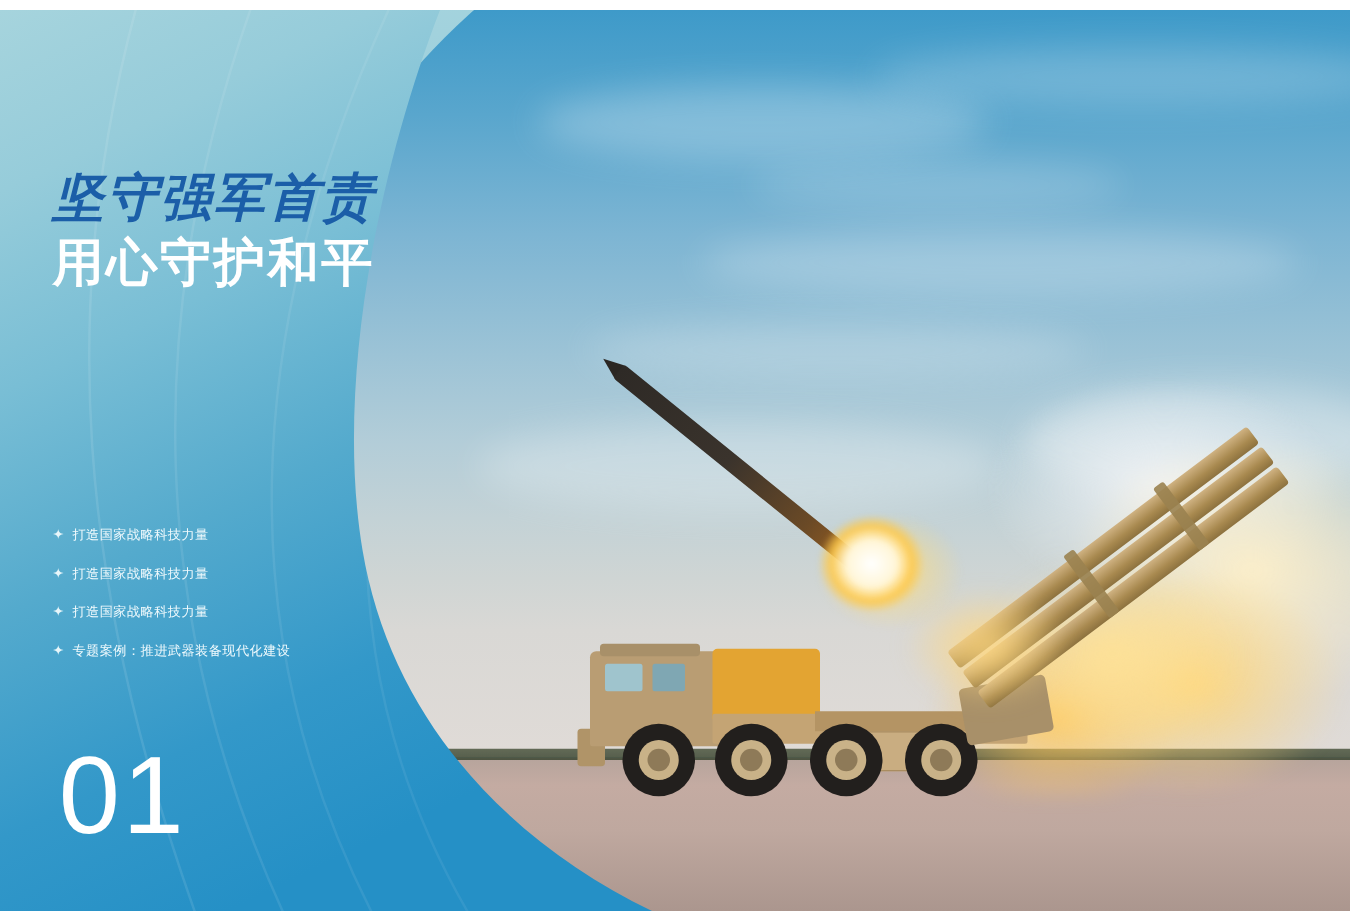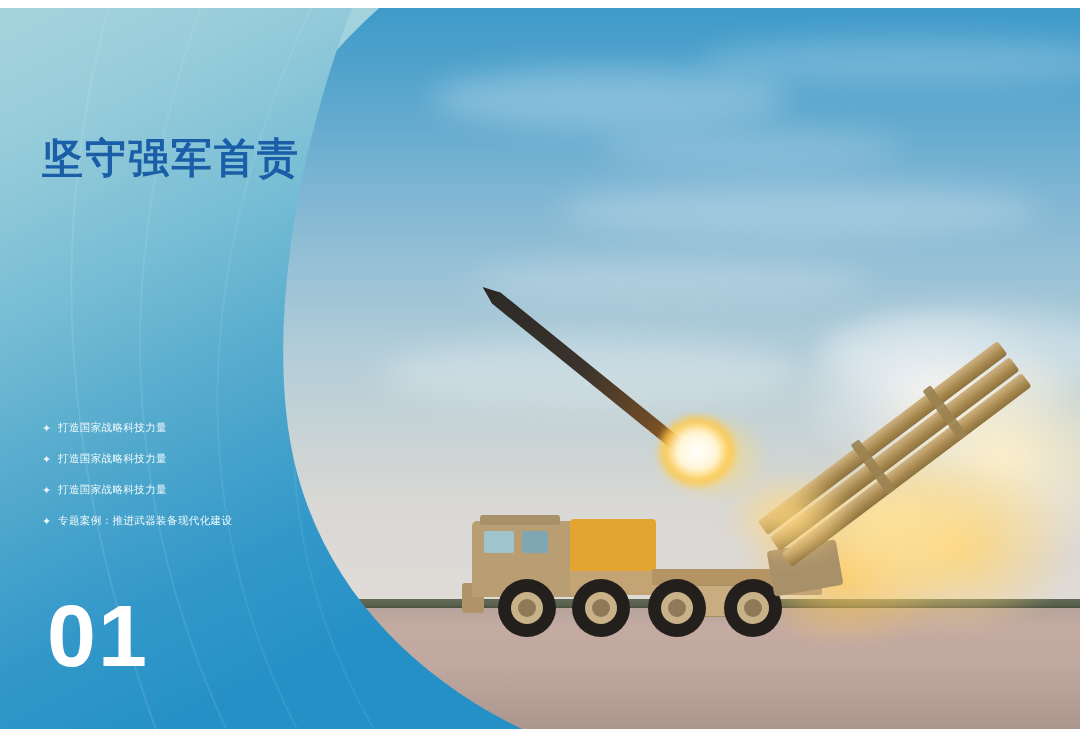--- a/index.html
+++ b/index.html
@@ -156,21 +156,21 @@
     position:absolute;left:0;top:8px;width:1080px;height:721px;
     pointer-events:none;
   }
 
   
   .content{position:absolute;left:0;top:8px;width:360px;height:721px;}
 
   .title{position:absolute;left:42px;top:125px;width:300px;}
   .title-l1{
     font-size:41px;font-weight:bold;color:#1b5ea8;letter-spacing:2px;
-    line-height:1.22;white-space:nowrap;
+    line-height:1.22;white-space:nowrap;font-style:italic;
   }
   .title-l2{
     font-size:41px;font-weight:bold;color:#ffffff;letter-spacing:2px;
     line-height:1.22;white-space:nowrap;margin-top:2px;
   }
 
   .para{
     position:absolute;left:42px;top:243px;width:258px;
     font-size:10.5px;line-height:2.0;color:#f2fbfd;
     text-align:justify;letter-spacing:.3px;
@@ -182,21 +182,21 @@
   }
   .bullet-mark{
     width:16px;flex:0 0 16px;color:#e8f6fa;font-size:11px;line-height:1;text-align:left;
   }
   .bullet-text{
     font-size:10.5px;color:#f0fafd;letter-spacing:.4px;white-space:nowrap;
   }
 
   .num{
     position:absolute;left:47px;top:584px;
-    font-size:88px;font-weight:bold;color:#ffffff;letter-spacing:2px;
+    font-size:88px;font-weight:normal;color:#ffffff;letter-spacing:2px;
     line-height:1;
   }
 </style>
 </head>
 <body>
 
 <div class="poster">
 
   <div class="bg-panel"></div>
 
@@ -285,20 +285,21 @@
         <path d="M 330 -40 C 190 240 170 520 330 780" stroke="rgba(255,255,255,0.08)" stroke-width="2" fill="none"></path>
         <path d="M 430 -40 C 270 250 230 540 420 790" stroke="rgba(255,255,255,0.07)" stroke-width="2" fill="none"></path>
       </g>
     </svg>
   </div>
 
   <div class="content">
 
     <div class="title">
       <div class="title-l1">坚守强军首责</div>
+      <div class="title-l2">用心守护和平</div>
     </div>
 
 
     <div class="bullets">
       <div class="bullet">
         <span class="bullet-mark">✦</span>
         <span class="bullet-text">打造国家战略科技力量</span>
       </div>
       <div class="bullet">
         <span class="bullet-mark">✦</span>

